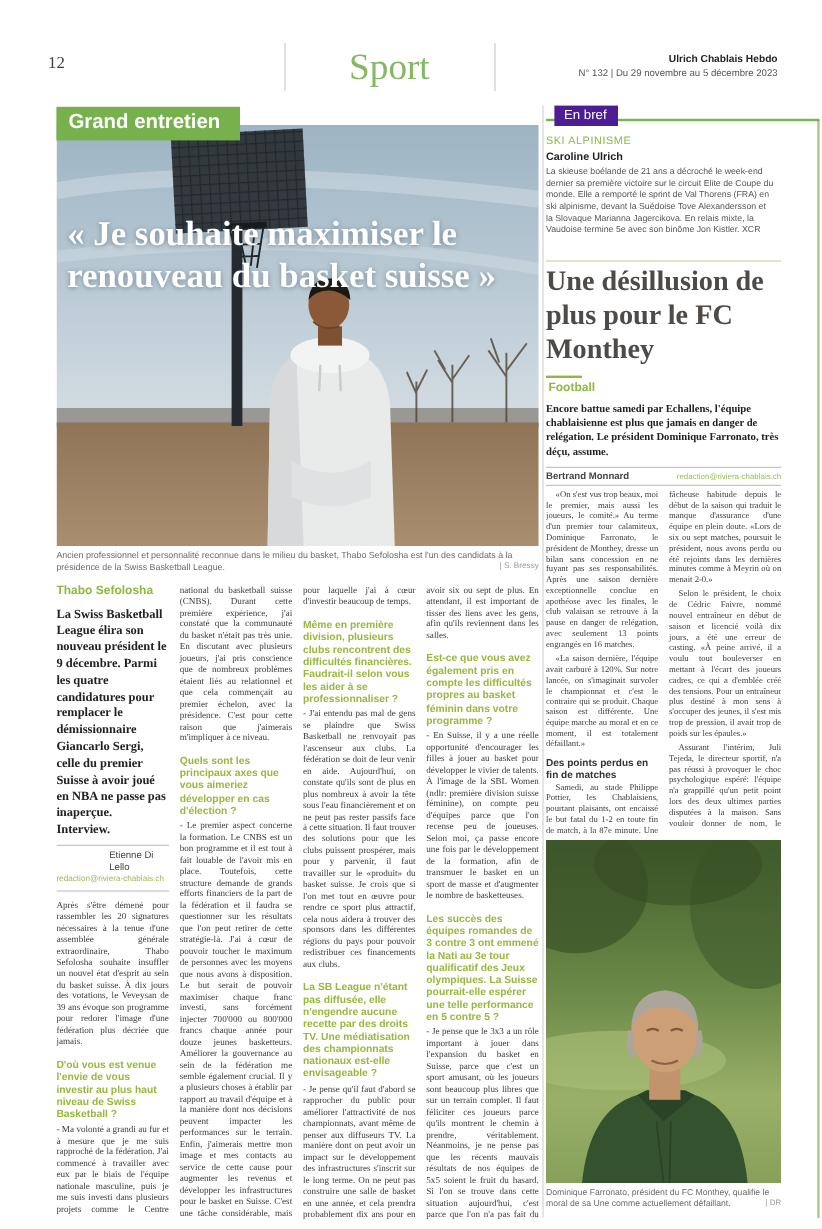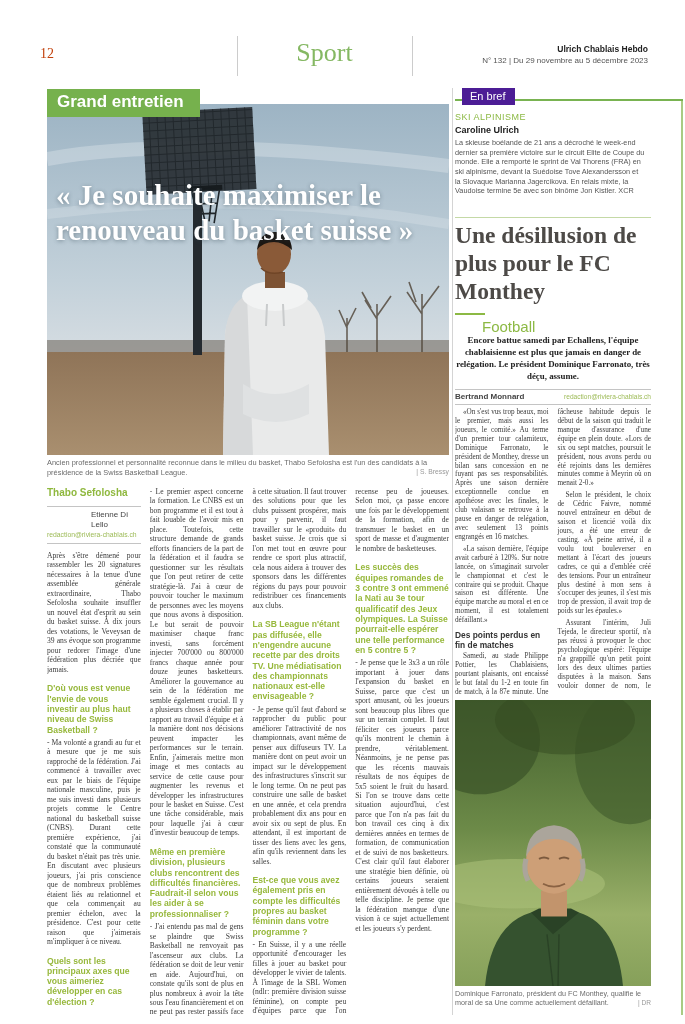--- a/index.html
+++ b/index.html
@@ -1,21 +1,21 @@
 <!DOCTYPE html>
 <html><head>
 <meta charset="utf-8">
 <style>
   html,body{margin:0;padding:0;background:#e8e8e8;}
   .page{position:relative;width:685px;height:1024px;background:#ffffff;overflow:hidden;
         font-family:"Liberation Serif",serif;color:#3b3b3b;}
   
-  .pagenum{position:absolute;left:40px;top:46px;font-size:14px;color:#c2410c;}
+  .pagenum{position:absolute;left:40px;top:46px;font-size:14px;color:#404040;}
   .section-title{position:absolute;left:237px;top:38px;width:175px;text-align:center;
-        font-size:26px;color:#85b863;font-weight:normal;}
+        font-size:31px;color:#85b863;font-weight:normal;}
   .hdr-rule{position:absolute;top:36px;width:1px;height:40px;background:#cccccc;}
   .hdr-right{position:absolute;right:37px;top:44px;text-align:right;font-family:"Liberation Sans",sans-serif;}
   .hdr-paper{font-size:8.5px;font-weight:bold;color:#222;}
   .hdr-issue{font-size:8px;color:#555;margin-top:2px;}
   
   .kicker{position:absolute;left:47px;top:89px;background:#76b14d;color:#fff;
         font-family:"Liberation Sans",sans-serif;font-weight:bold;font-size:17px;
         padding:3px 16px 5px 10px;z-index:3;}
   .photo-main{position:absolute;left:47px;top:104px;width:402px;height:351px;overflow:hidden;z-index:1;}
   .photo-main svg{display:block;width:100%;height:100%;}
@@ -47,24 +47,24 @@
   .brief-cat{position:absolute;left:455px;top:112px;font-family:"Liberation Sans",sans-serif;
         font-size:9px;letter-spacing:.5px;color:#8cb944;}
   .brief-title{position:absolute;left:455px;top:125px;font-family:"Liberation Sans",sans-serif;
         font-weight:bold;font-size:9px;color:#222;}
   .brief-text{position:absolute;left:455px;top:138px;width:190px;font-family:"Liberation Sans",sans-serif;
         font-size:7.3px;line-height:1.32;color:#555;text-align:left;}
   .brief-bottomline{position:absolute;left:455px;top:217px;width:196px;height:1px;background:#c4d9a6;}
   .fc-headline{position:absolute;left:455px;top:221px;width:200px;margin:0;
         font-size:23.5px;line-height:1.2;font-weight:bold;color:#4d4a47;}
   .fc-tagrule{position:absolute;left:455px;top:313px;width:30px;height:2px;background:#8cb944;}
-  .fc-tag{position:absolute;left:482px;top:318px;font-family:"Liberation Sans",sans-serif;
-        font-weight:normal;font-size:15px;color:#8cb944;}
+  .fc-tag{position:absolute;left:457px;top:318px;font-family:"Liberation Sans",sans-serif;
+        font-weight:bold;font-size:10px;color:#8cb944;}
   .fc-lead{position:absolute;left:455px;top:334px;width:196px;margin:0;
-        font-weight:bold;font-size:8.9px;line-height:1.35;color:#222;text-align:center;}
+        font-weight:bold;font-size:8.9px;line-height:1.35;color:#222;}
   .fc-byline{position:absolute;left:455px;top:389px;width:196px;
         border-top:1px solid #c4c4c4;border-bottom:1px solid #c4c4c4;padding:2px 0 3px 0;
         font-family:"Liberation Sans",sans-serif;display:flex;justify-content:space-between;align-items:baseline;}
   .fc-byline .name{font-size:8px;color:#444;font-weight:bold;}
   .fc-byline .mail{font-size:6.6px;color:#9dbb57;}
   .fc-cols{position:absolute;left:455px;top:408px;width:196px;height:290px;
         column-count:2;column-gap:9px;column-fill:auto;overflow:hidden;
         font-size:7.2px;line-height:1.24;text-align:justify;}
   .fc-cols p{margin:0 0 3px 0;text-indent:8px;}
   .fc-sub{font-family:"Liberation Sans",sans-serif;font-weight:bold;font-size:8.4px;line-height:1.15;
@@ -140,20 +140,21 @@
     </svg>
   </div>
   <h1 class="headline-overlay">« Je souhaite maximiser le renouveau du basket suisse »</h1>
   <div class="caption-main">
     <span>Ancien professionnel et personnalité reconnue dans le milieu du basket, Thabo Sefolosha est l'un des candidats à la présidence de la Swiss Basketball League.</span>
     <span class="credit">| S. Bressy</span>
   </div>
 
   <div class="int-cols">
     <div class="int-head">Thabo Sefolosha</div>
+    <p class="int-lead">La Swiss Basketball League élira son nouveau président le 9 décembre. Parmi les quatre candidatures pour remplacer le démissionnaire Giancarlo Sergi, celle du premier Suisse à avoir joué en NBA ne passe pas inaperçue. Interview.</p>
     <div class="byline">
       <span class="name">Etienne Di Lello</span>
       <span class="mail">redaction@riviera-chablais.ch</span>
     </div>
     <p>Après s'être démené pour rassembler les 20 signatures nécessaires à la tenue d'une assemblée générale extraordinaire, Thabo Sefolosha souhaite insuffler un nouvel état d'esprit au sein du basket suisse. À dix jours des votations, le Veveysan de 39 ans évoque son programme pour redorer l'image d'une fédération plus décriée que jamais.</p>
 
     <div class="qa">
         <div class="q">D'où vous est venue l'envie de vous investir au plus haut niveau de Swiss Basketball ?</div>
         <p>- Ma volonté a grandi au fur et à mesure que je me suis rapproché de la fédération. J'ai commencé à travailler avec eux par le biais de l'équipe nationale masculine, puis je me suis investi dans plusieurs projets comme le Centre national du basketball suisse (CNBS). Durant cette première expérience, j'ai constaté que la communauté du basket n'était pas très unie. En discutant avec plusieurs joueurs, j'ai pris conscience que de nombreux problèmes étaient liés au relationnel et que cela commençait au premier échelon, avec la présidence. C'est pour cette raison que j'aimerais m'impliquer à ce niveau.</p>
       </div>

